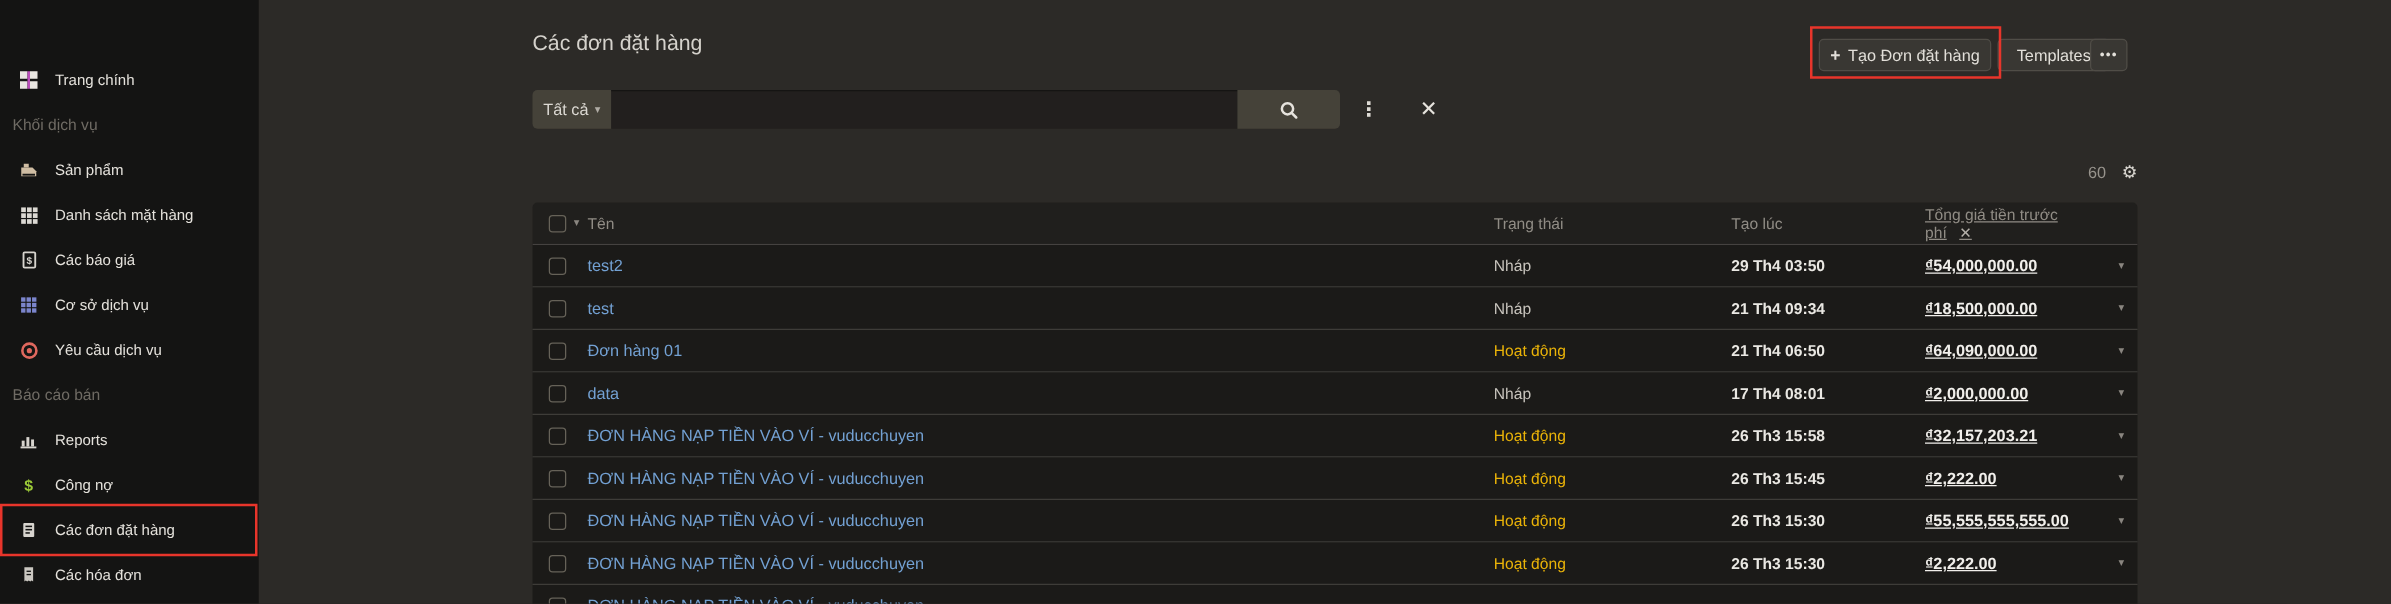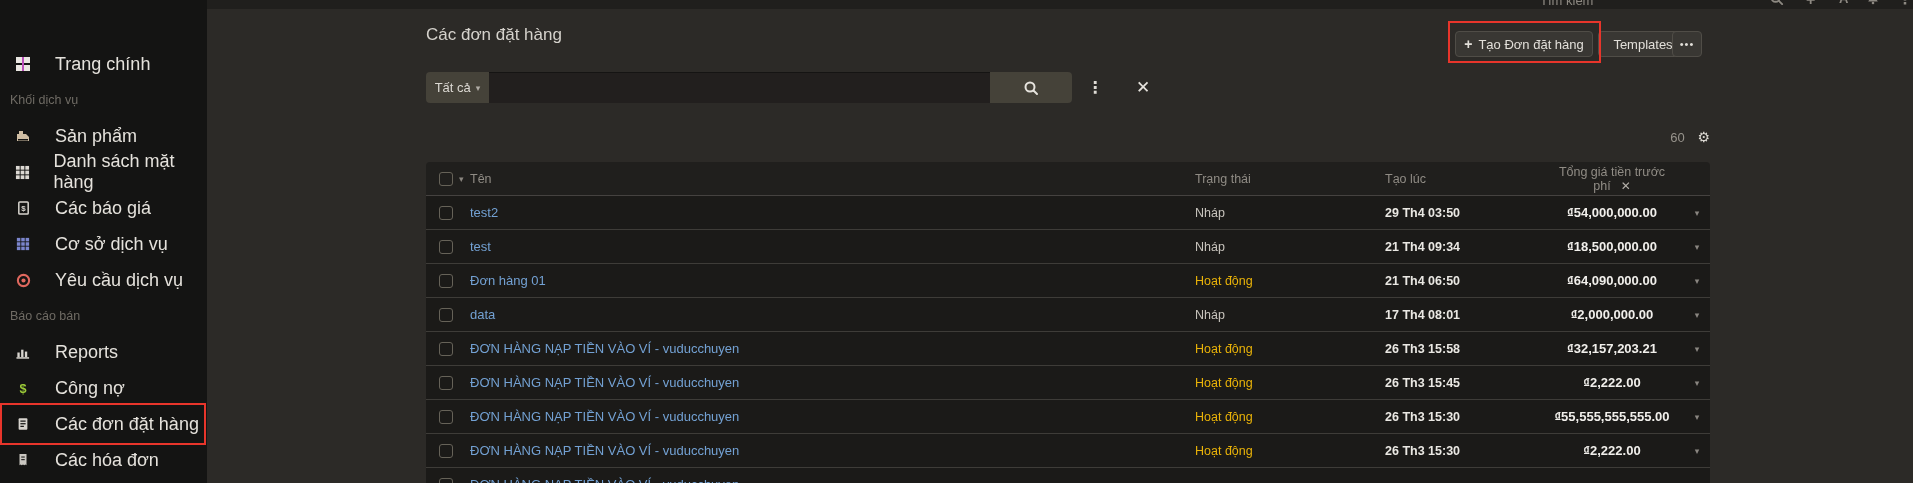--- a/index.html
+++ b/index.html
@@ -15,21 +15,21 @@
 
   
   .sidebar{position:absolute;left:0;top:0;width:207px;height:483px;background:#141413;z-index:5;}
   .logo{padding:6px 0 0 17px;font-size:27px;font-weight:bold;line-height:30px;}
   .logo .p1{color:#f2edd9;}
   .logo .p2{color:#a5db14;}
   .menu{position:absolute;top:46px;left:0;right:0;}
   .menu-item{height:36px;display:flex;align-items:center;padding-left:13px;position:relative;cursor:pointer;}
   .mi-icon{width:20px;display:flex;justify-content:center;align-items:center;}
   .mi-icon svg{display:block;}
-  .mi-label{margin-left:22px;color:#e5e2dc;font-size:18px;}
+  .mi-label{margin-left:11px;color:#e5e2dc;font-size:12px;}
   .menu-section{height:36px;display:flex;align-items:center;padding-left:10px;color:#6f6b64;font-size:12.5px;}
   .menu-item.highlighted::after{content:"";position:absolute;left:0;top:-3px;width:202px;height:38px;
       border:2px solid #e8352b;pointer-events:none;}
 
   
   .page-title{position:absolute;left:426px;top:25px;font-size:17px;color:#d5d2cc;}
   .btn{position:absolute;background:#393733;border:1px solid #504d47;border-radius:4px;color:#e2dfd9;
        font-size:13px;display:flex;align-items:center;justify-content:center;box-sizing:border-box;height:26px;cursor:pointer;}
   .btn-create{left:1455px;top:31px;width:138px;}
   .btn-create .plus{font-weight:bold;margin-right:6px;font-size:14px;}
@@ -58,53 +58,35 @@
   
   .table{position:absolute;left:426px;top:162px;width:1284px;}
   .thead{height:34px;background:#201f1d;border-radius:4px 4px 0 0;display:flex;align-items:center;
       color:#908c85;font-size:12.5px;border-bottom:1px solid #454240;box-sizing:border-box;}
   .trow{height:34px;background:#1b1a18;display:flex;align-items:center;
       border-bottom:1px solid #3e3c38;box-sizing:border-box;}
   .cell-check{flex:0 0 44px;display:flex;align-items:center;padding-left:13px;box-sizing:border-box;}
   .cell-name{flex:1;display:flex;align-items:center;}
   .cell-status{flex:0 0 190px;font-size:12.5px;}
   .cell-date{flex:0 0 155px;color:#eae8e3;font-weight:bold;font-size:12.5px;}
-  .cell-amount{flex:0 0 144px;text-align:center;color:#f1efeb;font-weight:bold;font-size:13px;}
+  .cell-amount{flex:0 0 144px;text-align:left;color:#f1efeb;font-weight:bold;font-size:13px;text-decoration:underline;}
   .cell-caret{flex:0 0 26px;text-align:center;color:#8a8680;font-size:9px;cursor:pointer;}
   .checkbox{width:14px;height:14px;border:1px solid #666258;border-radius:3px;background:transparent;cursor:pointer;box-sizing:border-box;}
   .hd-caret{font-size:9px;color:#8a8680;margin-left:6px;cursor:pointer;}
   .hd-name{margin-left:0;}
   .col-x{font-weight:bold;color:#b5b1aa;font-size:12px;margin-left:10px;cursor:pointer;}
   .row-link{color:#73a1d3;font-size:13px;text-decoration:none;cursor:pointer;}
   .status-draft{color:#c8c4bd;}
   .status-active{color:#eab308;}
 </style>
 </head>
 <body>
 
 <div id="stage">
 
-  <div class="topbar">
-    <span class="tb-item tb-search">Tìm kiếm</span>
-    <span class="tb-item tb-ic" style="left:1769px">
-      <svg width="15" height="15" viewBox="0 0 16 16">
-          <circle cx="7" cy="7" r="4.5" fill="none" stroke="currentColor" stroke-width="2"></circle>
-          <line x1="10.5" y1="10.5" x2="14" y2="14" stroke="currentColor" stroke-width="2" stroke-linecap="round"></line>
-        </svg>
-    </span>
-    <span class="tb-item tb-ic" style="left:1806px;font-size:16px;font-weight:bold;">+</span>
-    <span class="tb-item tb-ic" style="left:1839px;font-size:13px;font-weight:bold;">A</span>
-    <span class="tb-item tb-ic" style="left:1866px">
-      <svg width="14" height="15" viewBox="0 0 16 16">
-          <path d="M8 2a4 4 0 0 0-4 4v3l-1.5 2.5h11L12 9V6a4 4 0 0 0-4-4z" fill="currentColor"></path>
-          <circle cx="8" cy="13.2" r="1.5" fill="currentColor"></circle>
-        </svg>
-    </span>
-    <span class="tb-item tb-ic" style="left:1898px;font-size:14px;font-weight:bold;">⋮</span>
-  </div>
 
   <div class="sidebar">
     <div class="menu">
         <div class="menu-item">
           <span class="mi-icon">
             <svg width="16" height="16" viewBox="0 0 16 16">
               <rect x="1" y="1" width="6" height="6" fill="#e9e6e1"></rect>
               <rect x="9" y="1" width="6" height="6" fill="#e9e6e1"></rect>
               <rect x="1" y="9" width="6" height="6" fill="#e9e6e1"></rect>
               <rect x="9" y="9" width="6" height="6" fill="#e9e6e1"></rect>

